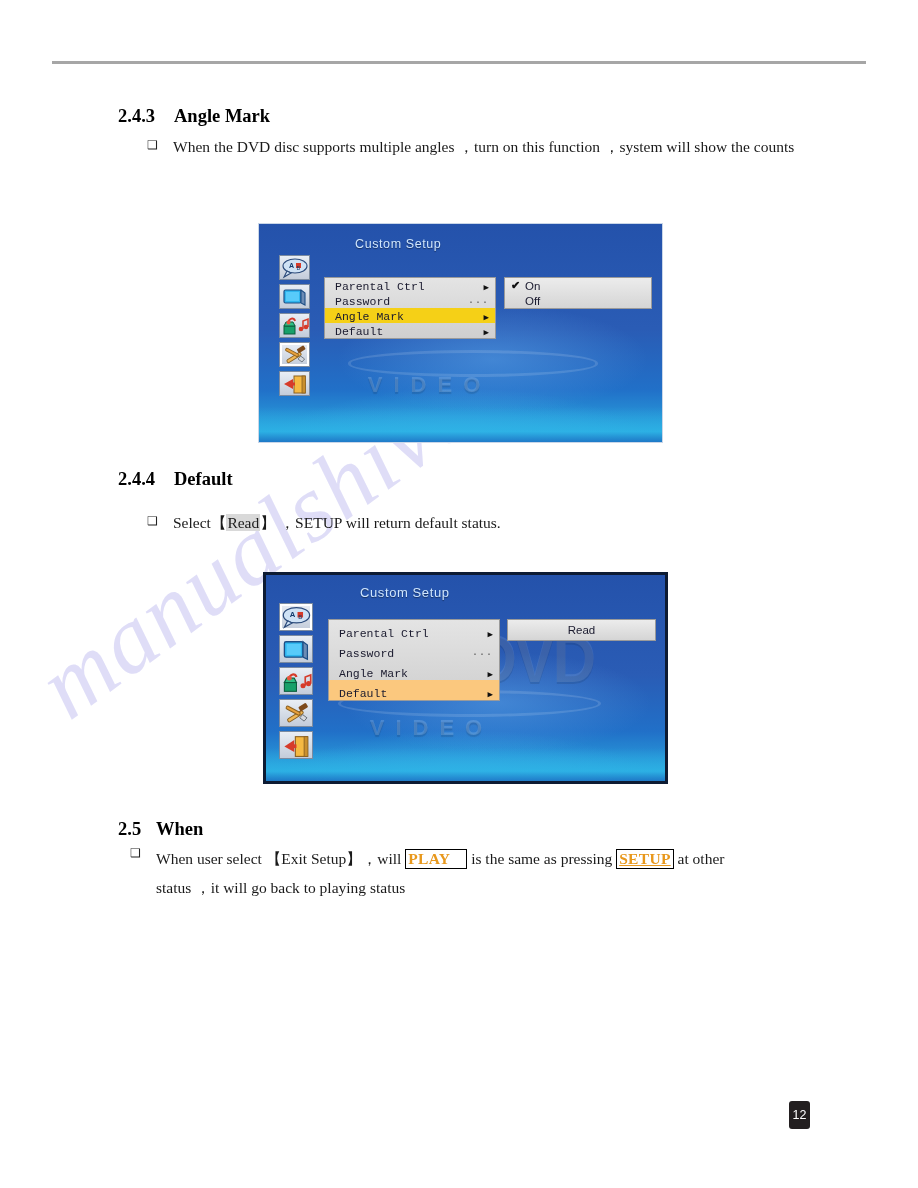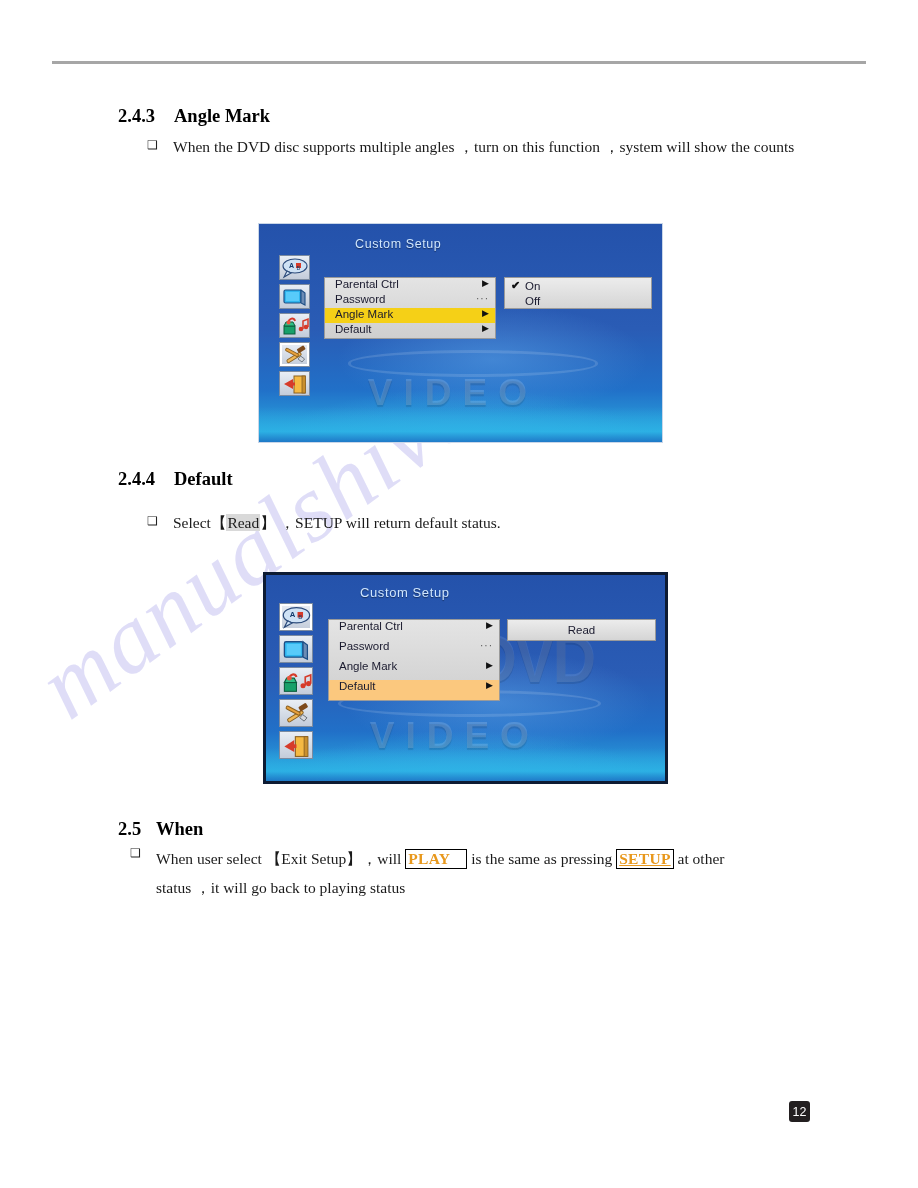--- a/index.html
+++ b/index.html
@@ -91,21 +91,21 @@
     transform:scaleY(1.15);
   }
   .shot .ghost-ellipse {
     position:absolute; left:22%; top:58%; width:62%; height:12%;
     border:3px solid rgba(255,255,255,.13);
     border-radius:50%;
   }
   .shot .ghost-video {
     position:absolute; left:27%; top:68%;
     font-family:"Liberation Sans", sans-serif;
-    font-weight:bold; font-size:37px; letter-spacing:11px;
+    font-weight:bold; font-size:22px; letter-spacing:11px;
     color:rgba(255,255,255,.16);
     text-shadow:0 2px 1px rgba(0,0,0,.12);
   }
   .shot .glow-bottom {
     position:absolute; left:0; right:0; bottom:0; height:16%;
     background:linear-gradient(180deg, rgba(40,170,225,0) 0%, rgba(45,180,230,.75) 70%, rgba(30,120,200,.9) 100%);
   }
 
   .osd-title {
     position:absolute;
@@ -128,23 +128,23 @@
   .rail .ico.sel { box-shadow:0 0 0 2px #ffffff inset; }
   .rail .ico svg { position:absolute; left:0; top:0; }
 
   
   .menu {
     position:absolute;
     background:linear-gradient(180deg,#e4e4e4,#cfcfcf);
     border:1px solid #9a9a9a;
   }
   .menu .row {
-    display:flex; align-items:flex-start;
+    display:flex; align-items:flex-end;
     height:15px; padding:0 6px 0 10px;
-    font-family:Liberation Sans, sans-serif;
+    font-family:Liberation Mono, monospace;
     font-size:11.5px; color:#1a1a2e;
     white-space:nowrap;
     gap:36px;
   }
   .menu .row .lbl { flex:1 1 auto; }
   .menu .row .arw { flex:0 0 auto; font-size:9px; color:#111; }
   .menu .row .dots { flex:0 0 auto; font-size:10px; color:#555; letter-spacing:1px; }
   .menu .row.hl-yellow { background:#f5d017; }
   .menu .row.hl-orange { background:#fbc87e; }
 
@@ -160,21 +160,21 @@
     font-family:"Liberation Sans", sans-serif;
     font-size:11.5px; color:#1a1a2e;
     white-space:nowrap;
   }
   .submenu .row .chk { flex:0 0 14px; font-weight:bold; color:#111; font-size:11px; }
   .submenu .row.centered { justify-content:center; }
 
   
   #pagenum {
     position:absolute;
-    width:21px; height:21px;
+    width:21px; height:28px;
     background:#231f20;
     border-radius:3px;
     color:#fff;
     font-family:"Liberation Sans", sans-serif;
     font-size:12.5px; font-weight:normal;
     display:flex; align-items:center; justify-content:center;
     z-index:12;
   }
 </style>
 </head>

